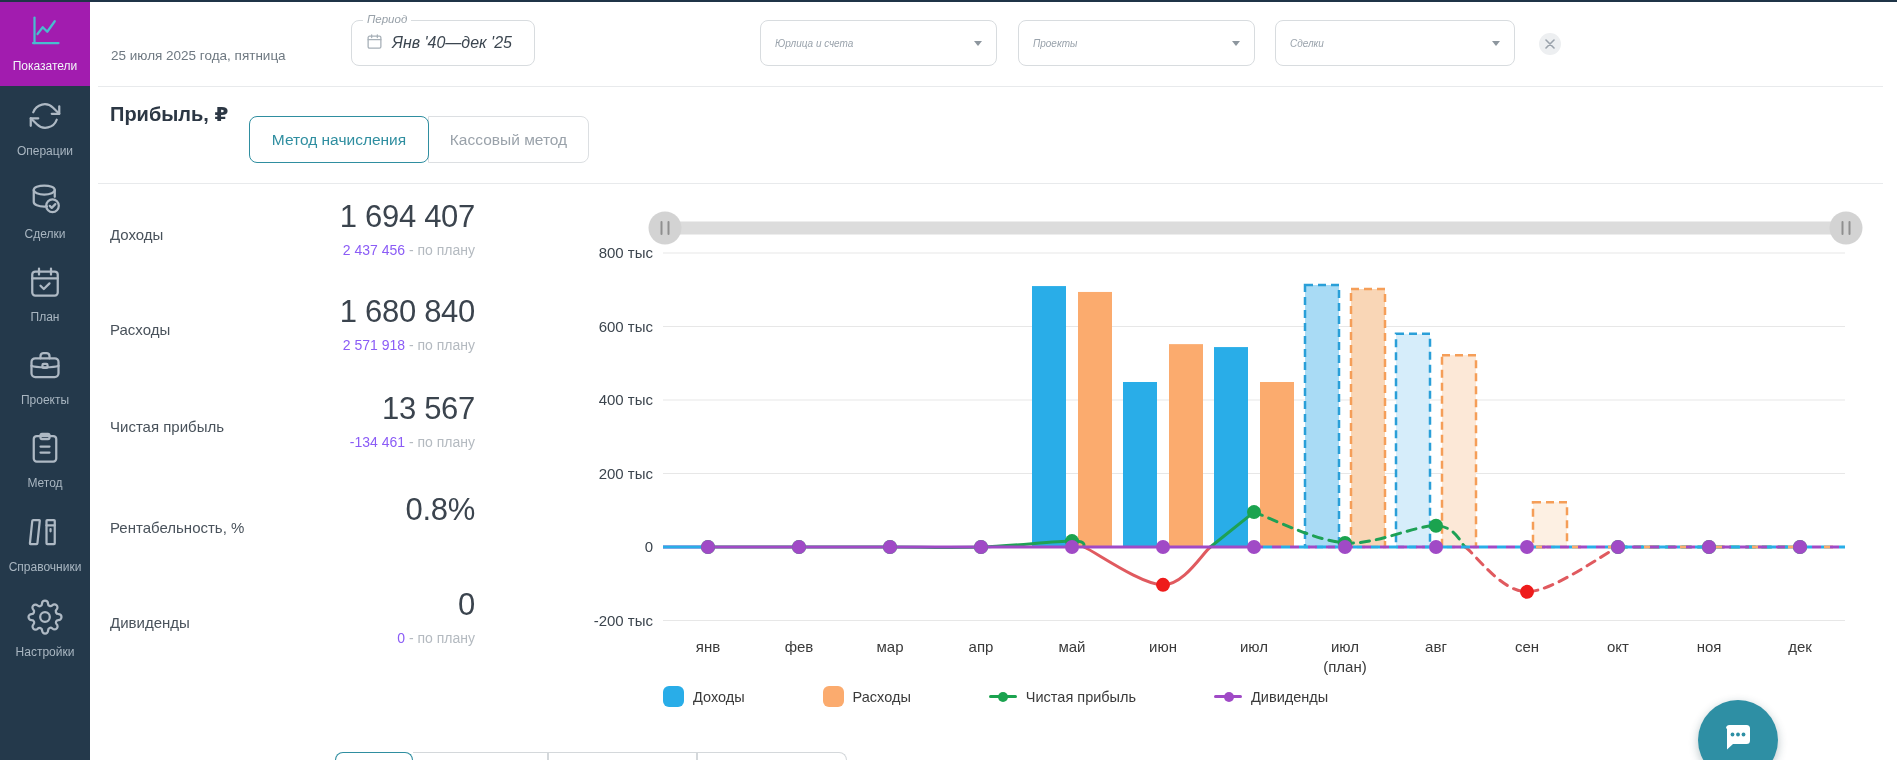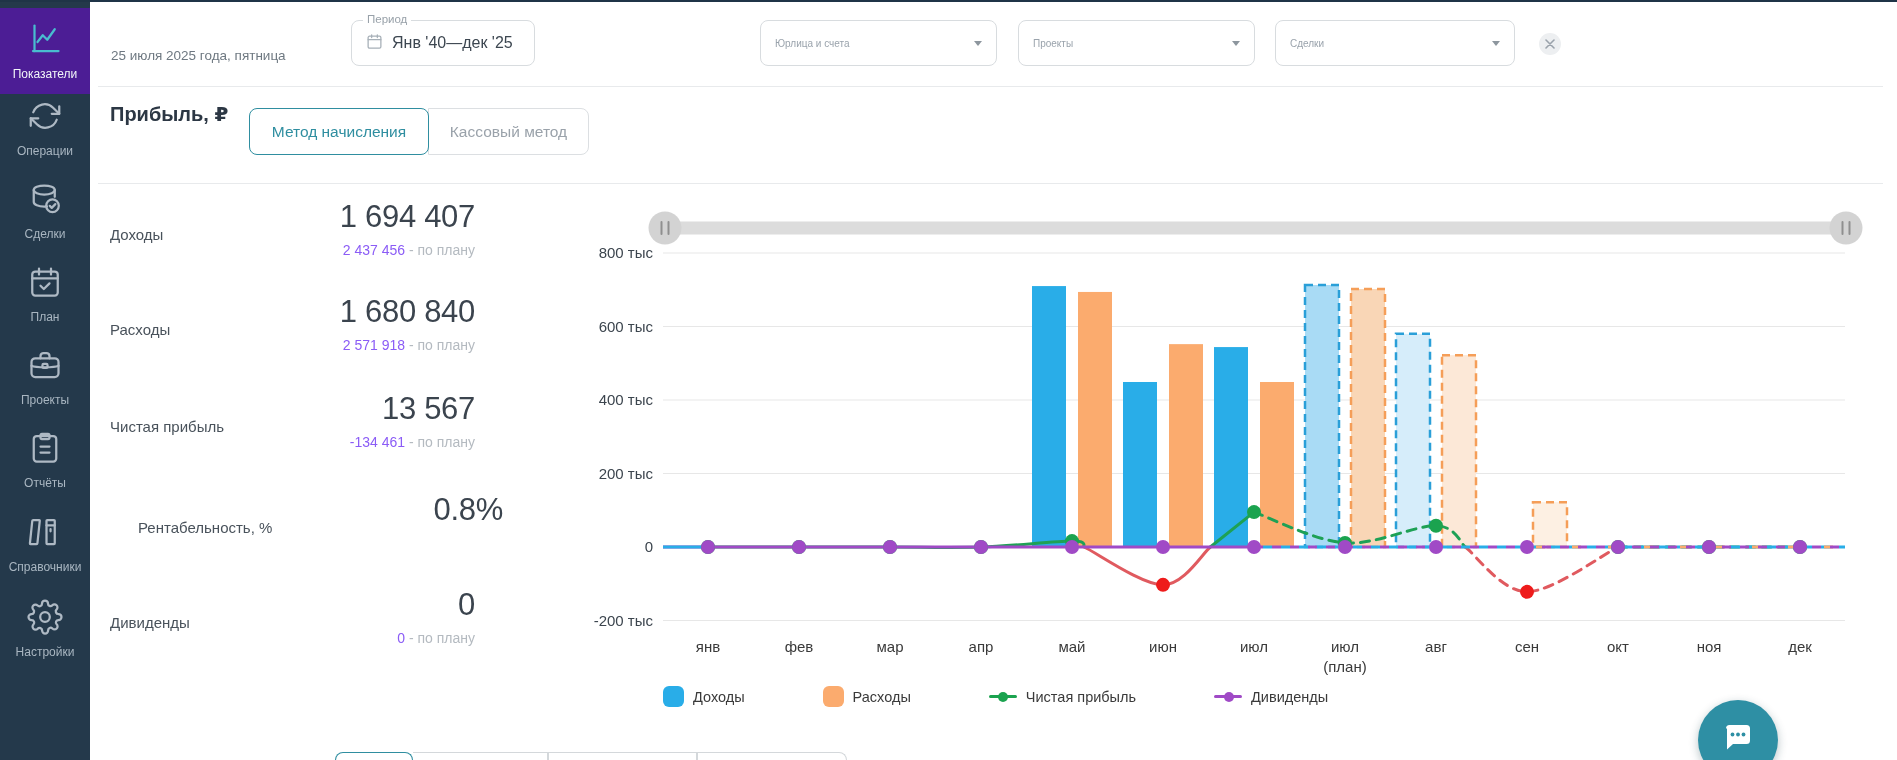--- a/index.html
+++ b/index.html
@@ -6,47 +6,47 @@
   html,body { background:#eef0f2; }
   body { font-family:"Liberation Sans","DejaVu Sans",sans-serif; }
   .screen { position:relative; width:1897px; height:760px; background:#ffffff; overflow:hidden; }
   .topstrip { position:absolute; top:0; left:0; right:0; height:2px; background:#1f3447; z-index:9; }
 
   
   .sidebar { position:absolute; left:0; top:0; width:90px; height:760px; background:#24394b; z-index:5; }
   .side-item { position:absolute; left:0; width:90px; display:flex; flex-direction:column; align-items:center; justify-content:center; gap:7px; cursor:pointer; }
   .side-item .lbl { font-size:12px; color:#a9b6c1; text-align:center; line-height:13px; }
   .side-item svg { stroke:#aeb9c4; fill:none; stroke-width:1.5; stroke-linecap:round; stroke-linejoin:round; }
-  .side-item.active { background:#4c1d95;margin-top:8px; }
+  .side-item.active { background:#a21caf; }
   .side-item.active .lbl { color:#f2f6f9; }
   .side-item.active svg { stroke:#49bccf; }
 
   
   .main { position:absolute; left:90px; top:0; right:0; height:760px; background:#fff; }
   .page-title { position:absolute; left:20px; top:10px; font-size:27px; font-weight:bold; color:#2c3744; letter-spacing:-.3px; }
   .page-subtitle { position:absolute; left:21px; top:48px; font-size:13.5px; color:#6e7881; }
 
-  .fbox { position:absolute; top:20px; height:46px; border:1px solid #d8dcdf; border-radius:8px; background:#fff; display:flex; align-items:center; padding:0 14px; cursor:pointer; }
+  .fbox { position:absolute; top:20px; height:46px; border:1px solid #d8dcdf; border-radius:8px; background:#fff; display:flex; align-items:center; padding:0 14px; cursor:pointer;font-style:italic; }
   .fbox .flabel { position:absolute; top:-8px; left:11px; background:#fff; padding:0 4px; font-size:11.5px; color:#98a1a9; }
   .fbox .fvalue { font-size:16px; color:#3c4650; white-space:nowrap; }
   .fbox .fplaceholder { font-size:10px; color:#9aa3ac; white-space:nowrap; }
   .fbox .chev { position:absolute; right:14px; top:20px; width:0; height:0; border-left:4.5px solid transparent; border-right:4.5px solid transparent; border-top:5.5px solid #8d969e; }
   .fbox .cal { margin-right:9px; flex:0 0 auto; }
   .fbox.period { left:261px; width:184px; }
   .fbox.display { left:467px; width:275px; }
   .fbox.entities { left:670px; width:237px; }
   .fbox.projects { left:928px; width:237px; }
   .fbox.deals   { left:1185px; width:240px; }
   .clear-filters { position:absolute; left:1449px; top:33px; width:22px; height:22px; border-radius:50%; background:#edeff1; display:flex; align-items:center; justify-content:center; cursor:pointer; }
 
   .divider1 { position:absolute; left:8px; right:14px; top:86px; height:1px; background:#e8eaec; }
   .divider2 { position:absolute; left:8px; right:14px; top:183px; height:1px; background:#e8eaec; }
 
   .profit-title { position:absolute; left:20px; top:102px; font-size:20px; font-weight:bold; color:#2c3744; }
-  .seg-tabs { position:absolute; left:159px; top:108px; display:flex; }
+  .seg-tabs { position:absolute; left:159px; top:116px; display:flex; }
   .seg-tab { height:47px; display:flex; align-items:center; justify-content:center; font-size:15.5px; border:1px solid #dcdfe2; background:#fff; color:#9aa2aa; cursor:pointer; }
   .seg-tab.first { width:180px; border-radius:8px 0 0 8px; }
   .seg-tab.last { width:161px; border-radius:0 8px 8px 0; margin-left:-1px; }
   .seg-tab.active { border:1px solid #2f8ea0; color:#2f8ea0; border-radius:8px; z-index:1; }
 
   
   .stat-row { position:absolute; left:20px; width:365px; }
   .stat-label { position:absolute; left:0; top:26px; font-size:15px; color:#49525b; }
   .stat-value { text-align:right; font-size:31px; color:#3b444e; line-height:34px; letter-spacing:-.3px; }
   .stat-plan { text-align:right; font-size:14px; margin-top:8px; }
@@ -140,21 +140,21 @@
       <span class="lbl">Проекты</span>
     </div>
     <div class="side-item" style="top:419px;height:82px;">
       <span>
         <svg width="36" height="36" viewBox="0 0 24 24">
             <rect x="4.5" y="4" width="15" height="17" rx="2"></rect>
             <rect x="9" y="2.5" width="6" height="3.5" rx="1"></rect>
             <path d="M9 11h6M9 15h6"></path>
           </svg>
       </span>
-      <span class="lbl">Отчёты</span>
+      <span class="lbl">Метод</span>
     </div>
     <div class="side-item" style="top:501px;height:85px;">
       <span>
         <svg width="36" height="36" viewBox="0 0 24 24">
             <rect x="4" y="4" width="5" height="16" rx="0.5" transform="skewX(-6)"></rect>
             <rect x="13" y="4" width="5.5" height="16" rx="0.5"></rect>
             <path d="M13 7.5h5.5M15.7 10v1.5"></path>
           </svg>
       </span>
       <span class="lbl">Справочники</span>
@@ -224,21 +224,21 @@
     <div class="stat-row" style="top:295px;">
       <span class="stat-label">Расходы</span>
       <div class="stat-value">1 680 840</div>
       <div class="stat-plan"><span class="pv">2 571 918</span> <span class="ps">- по плану</span></div>
     </div>
     <div class="stat-row" style="top:392px;">
       <span class="stat-label">Чистая прибыль</span>
       <div class="stat-value">13 567</div>
       <div class="stat-plan"><span class="pv">-134 461</span> <span class="ps">- по плану</span></div>
     </div>
-    <div class="stat-row" style="top:493px;margin-left:28px;">
+    <div class="stat-row" style="top:493px;">
       <span class="stat-label">Рентабельность, %</span>
       <div class="stat-value">0.8%</div>
     </div>
     <div class="stat-row" style="top:588px;">
       <span class="stat-label">Дивиденды</span>
       <div class="stat-value">0</div>
       <div class="stat-plan"><span class="pv">0</span> <span class="ps">- по плану</span></div>
     </div>
 
     <div class="chart-wrap">

